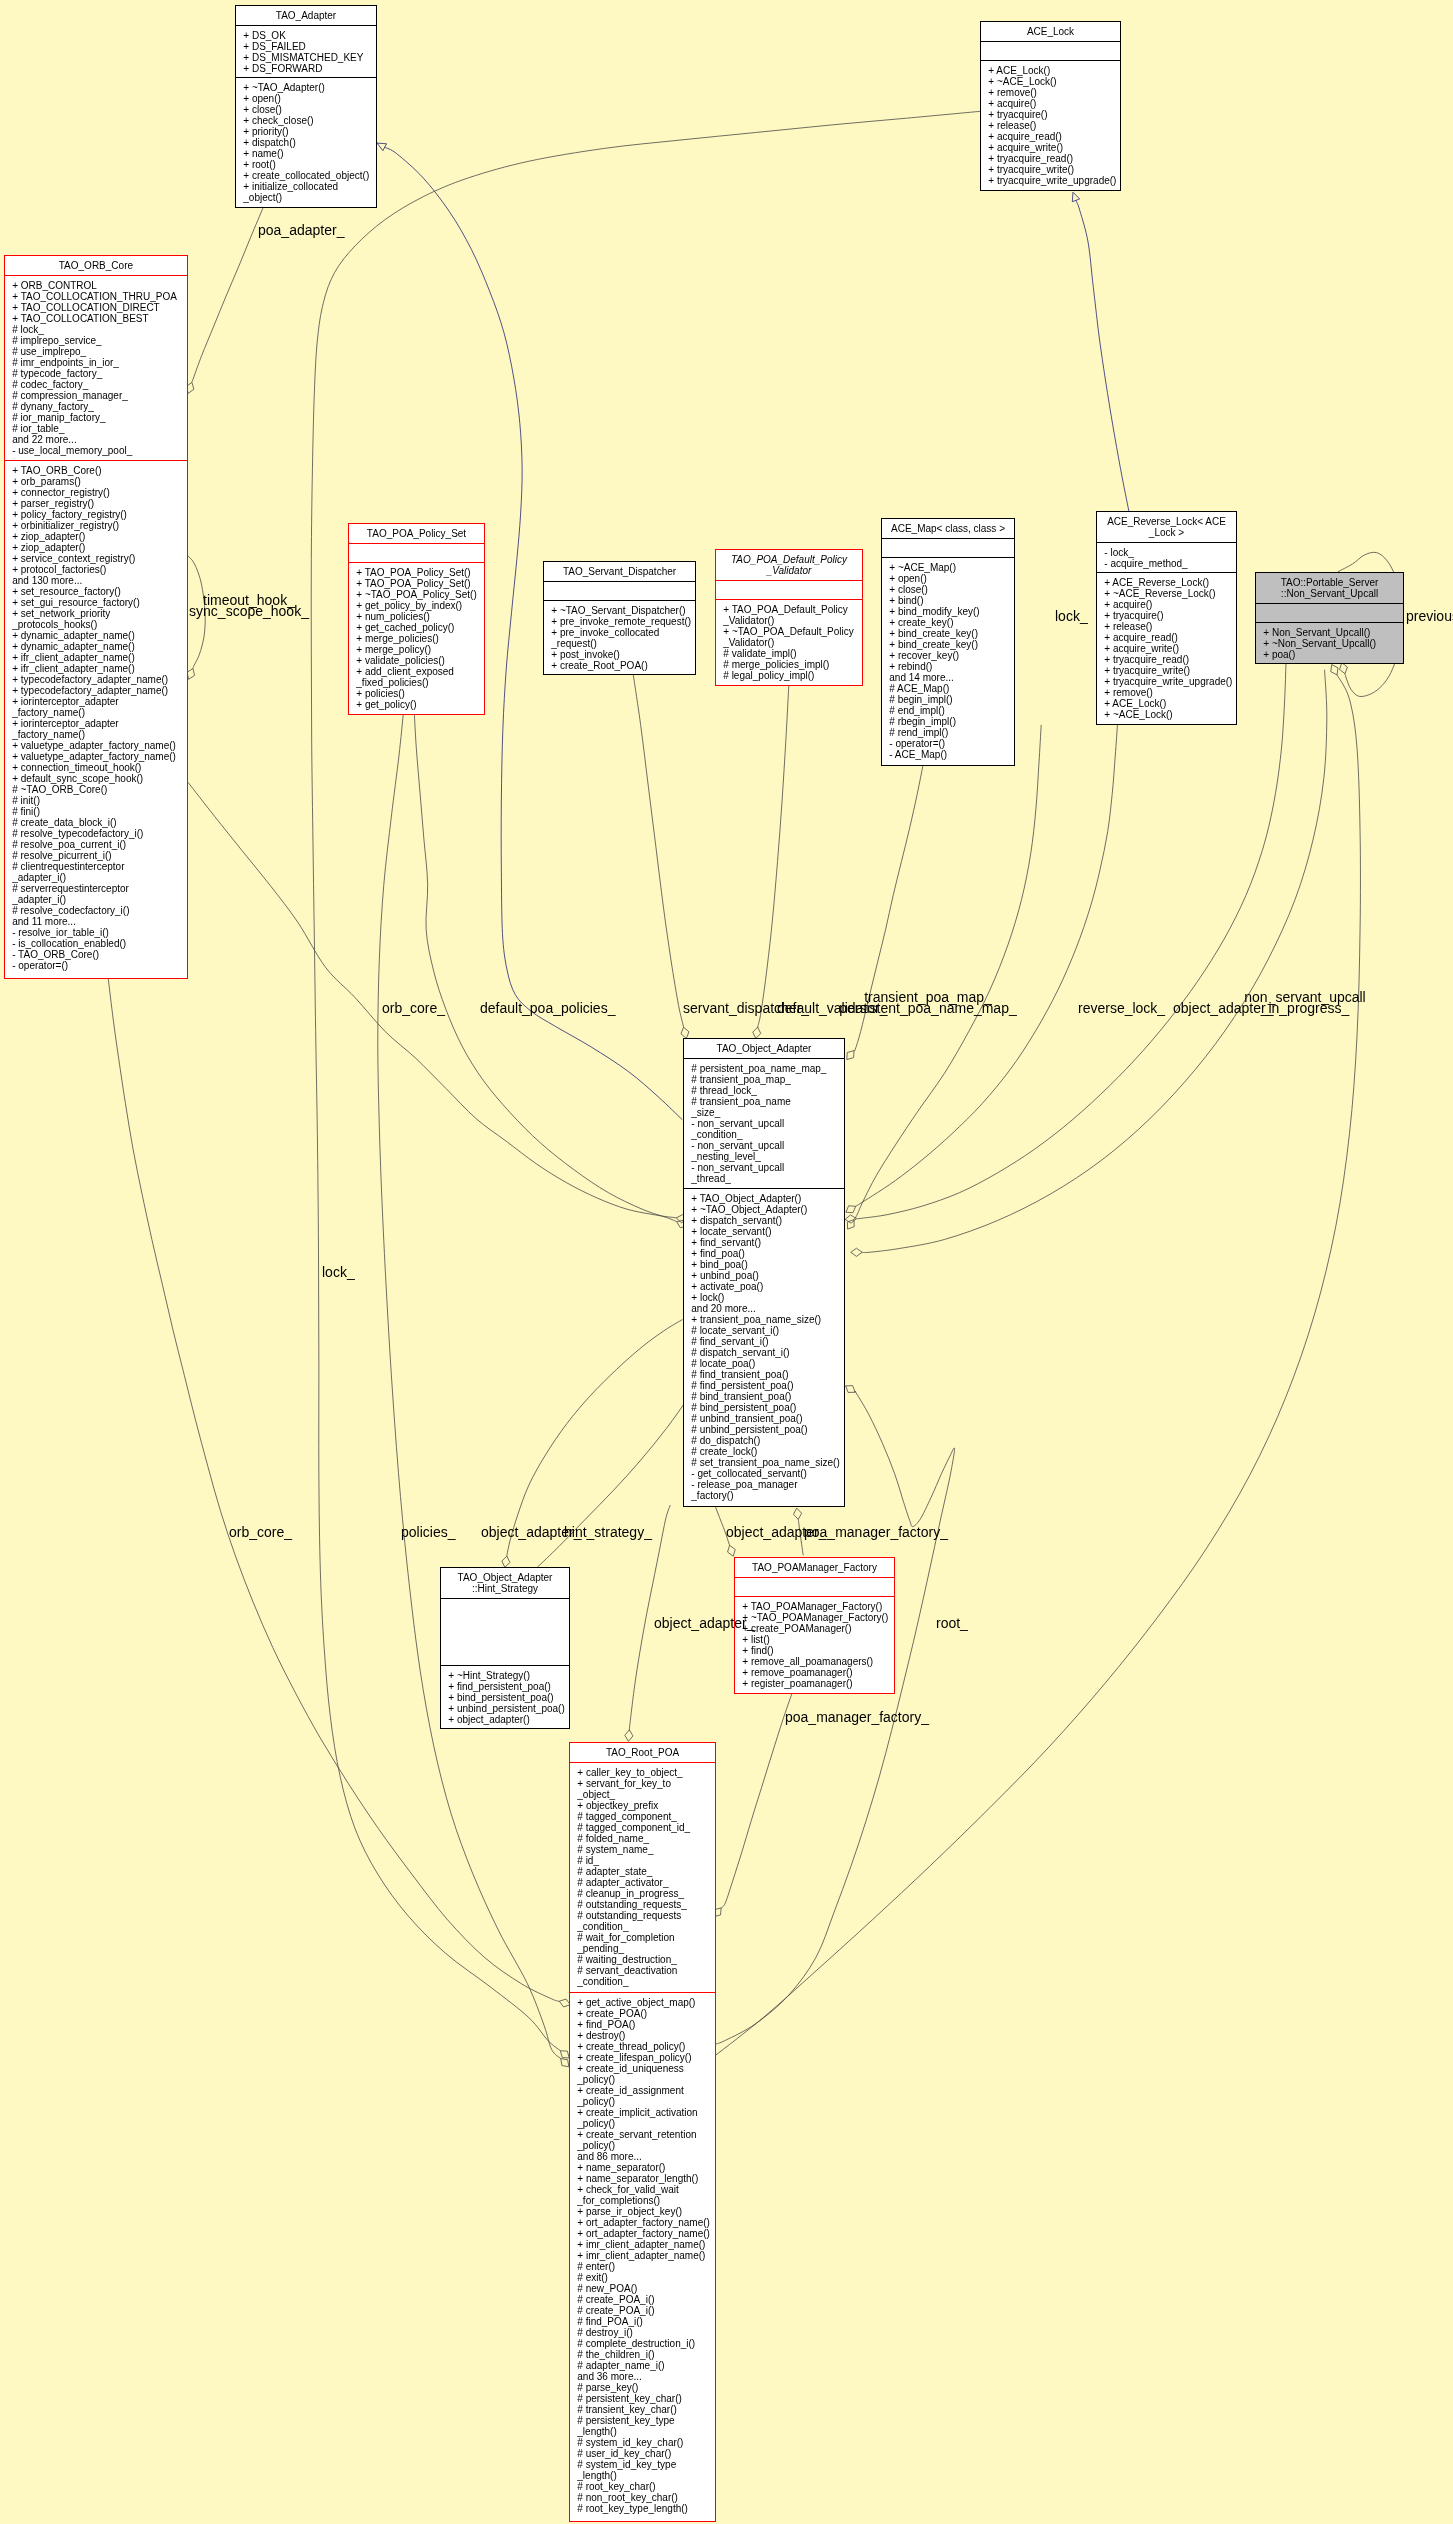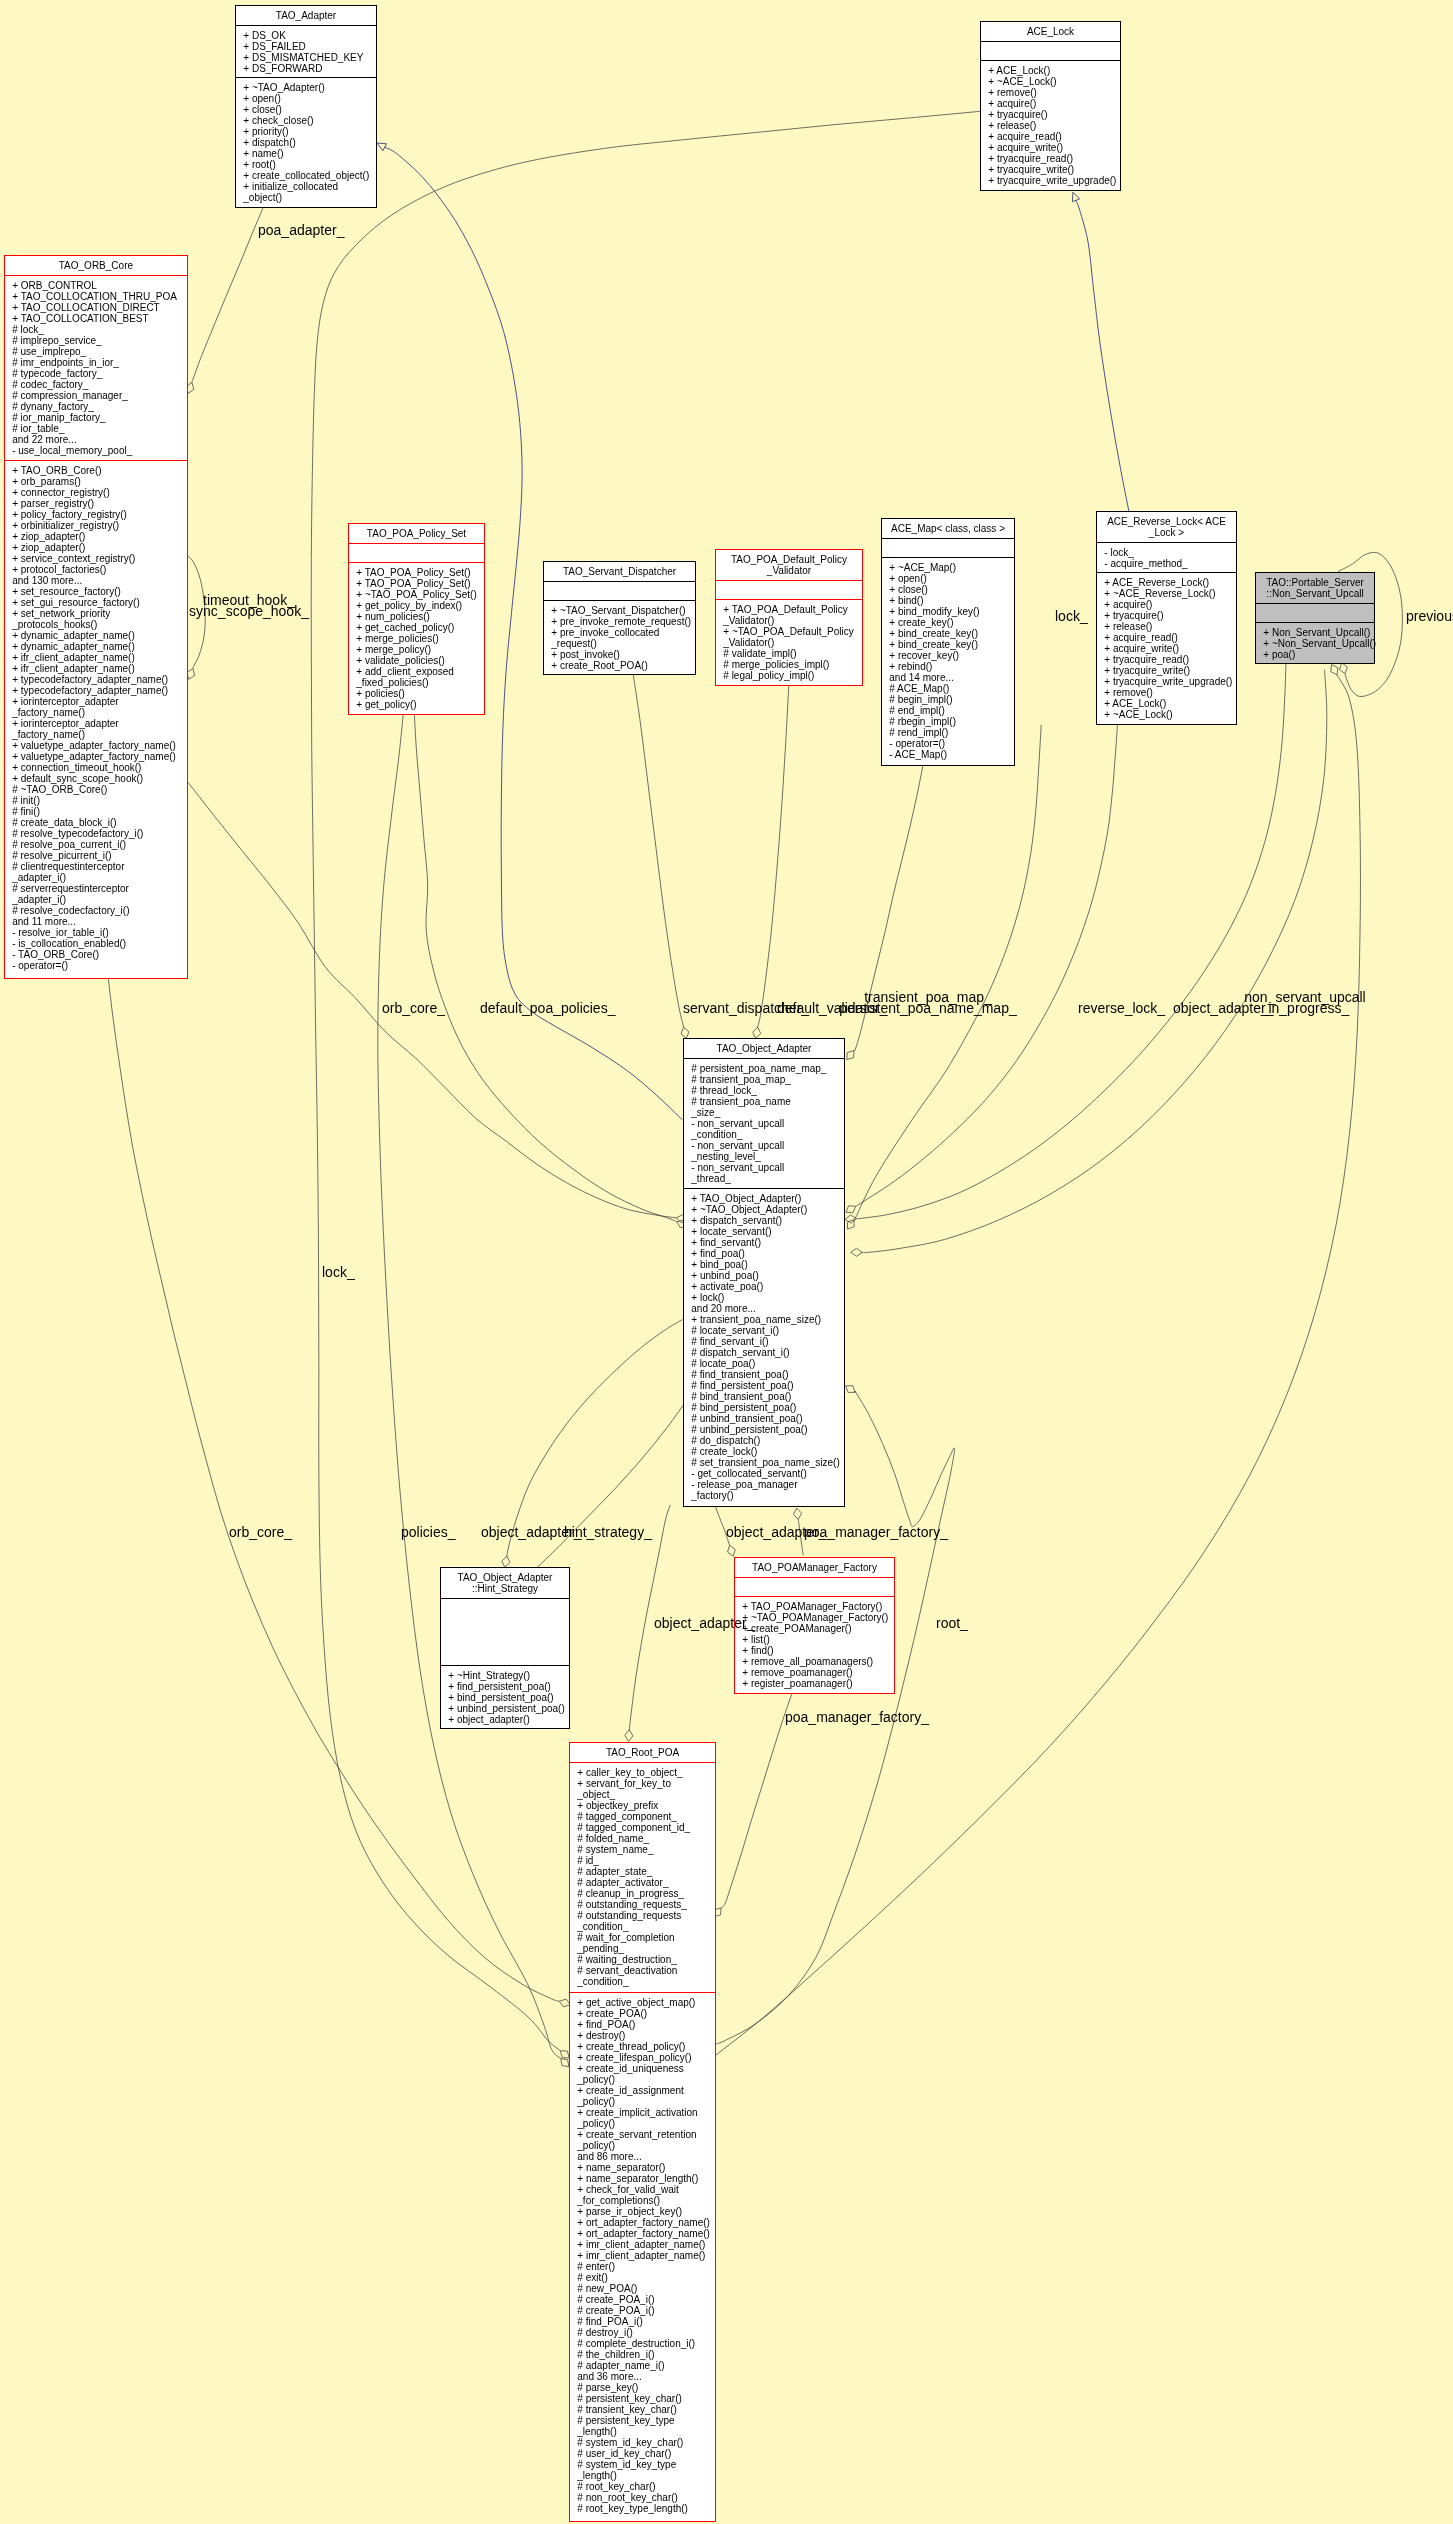--- a/index.html
+++ b/index.html
@@ -218,21 +218,21 @@
       <div class="sect methods divided" style="height: 74px;">
         <div class="row">+ ~TAO_Servant_Dispatcher()</div>
         <div class="row">+ pre_invoke_remote_request()</div>
         <div class="row">+ pre_invoke_collocated</div>
         <div class="row">_request()</div>
         <div class="row">+ post_invoke()</div>
         <div class="row">+ create_Root_POA()</div>
       </div>
     </div>
     <div class="uml-box highlight" style="left: 715px; top: 549px; width: 148px;">
-      <div class="sect title" style="height: 30px;">
+      <div class="sect title" style="height: 30px; font-style: italic;">
         <div class="row">TAO_POA_Default_Policy</div>
         <div class="row">_Validator</div>
       </div>
       <div class="sect attributes divided" style="height: 19px;"></div>
       <div class="sect methods divided" style="height: 86px;">
         <div class="row">+ TAO_POA_Default_Policy</div>
         <div class="row">_Validator()</div>
         <div class="row">+ ~TAO_POA_Default_Policy</div>
         <div class="row">_Validator()</div>
         <div class="row"># validate_impl()</div>
@@ -284,21 +284,21 @@
         <div class="row">+ acquire_read()</div>
         <div class="row">+ acquire_write()</div>
         <div class="row">+ tryacquire_read()</div>
         <div class="row">+ tryacquire_write()</div>
         <div class="row">+ tryacquire_write_upgrade()</div>
         <div class="row">+ remove()</div>
         <div class="row">+ ACE_Lock()</div>
         <div class="row">+ ~ACE_Lock()</div>
       </div>
     </div>
-    <div class="uml-box current" style="left: 1255px; top: 572px; width: 120px;">
+    <div class="uml-box current" style="left: 1255px; top: 572px; width: 149px;">
       <div class="sect title" style="height: 30px;">
         <div class="row">TAO::Portable_Server</div>
         <div class="row">::Non_Servant_Upcall</div>
       </div>
       <div class="sect attributes divided" style="height: 19px;"></div>
       <div class="sect methods divided" style="height: 41px;">
         <div class="row">+ Non_Servant_Upcall()</div>
         <div class="row">+ ~Non_Servant_Upcall()</div>
         <div class="row">+ poa()</div>
       </div>

